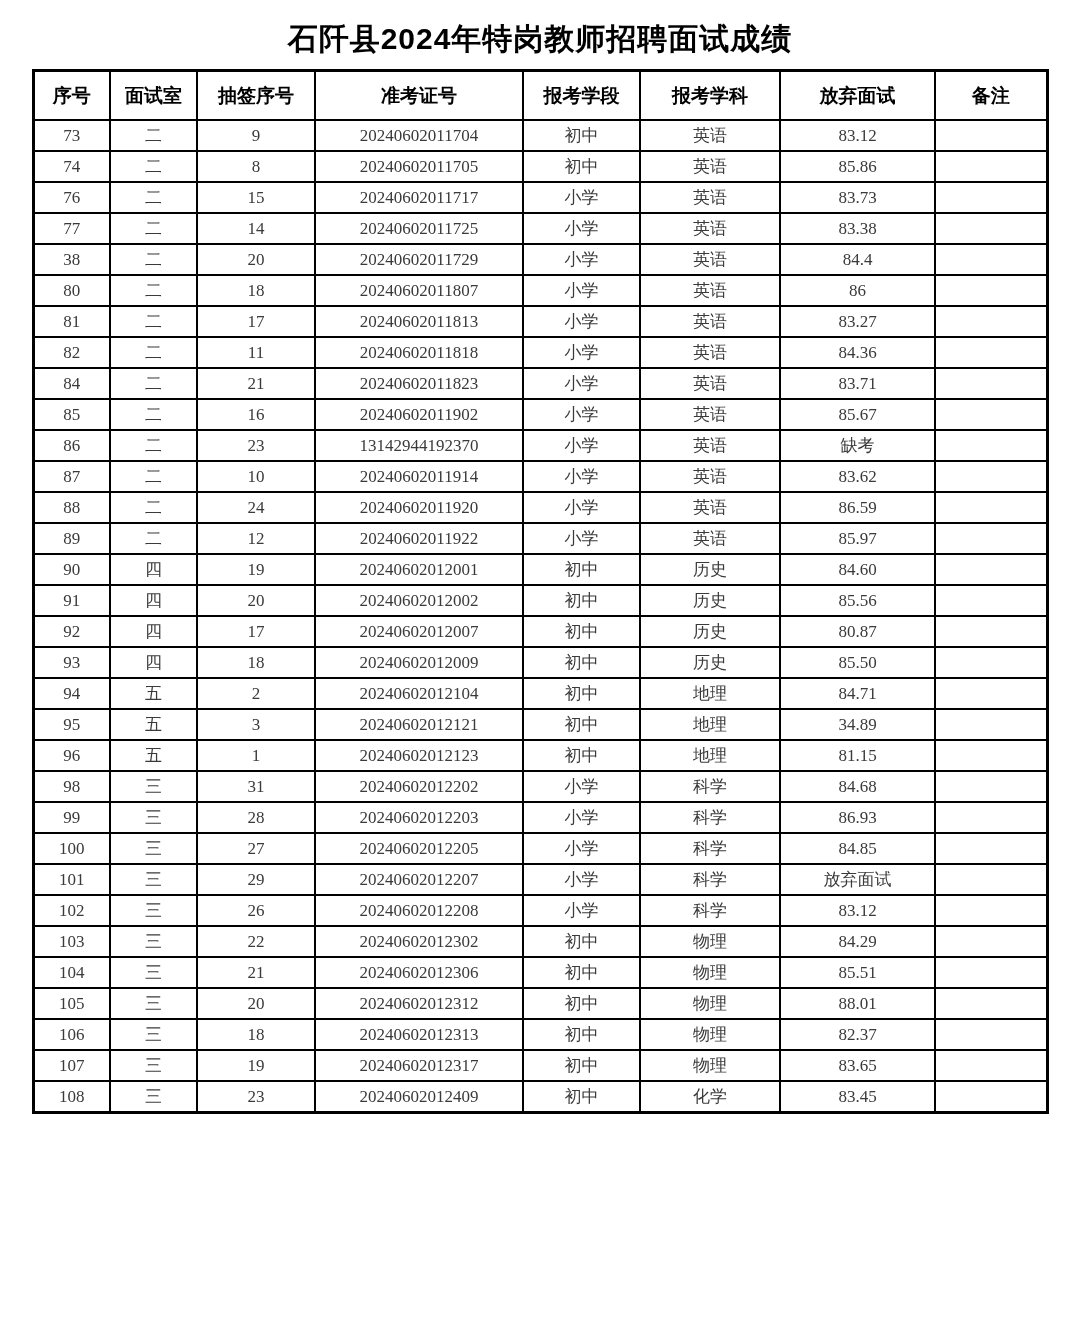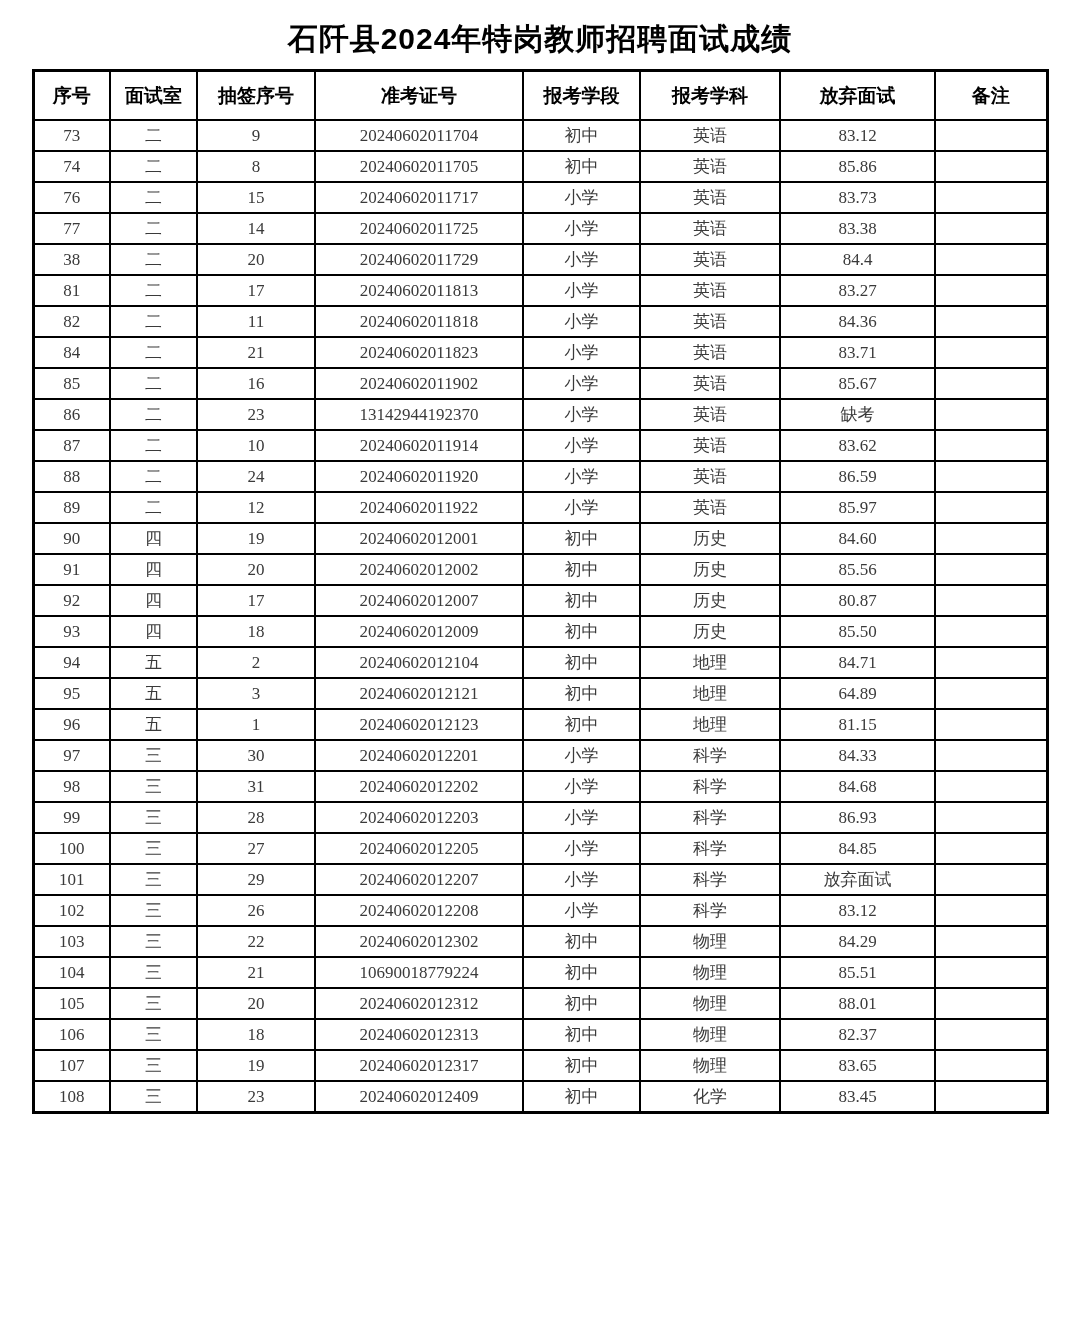--- a/index.html
+++ b/index.html
@@ -132,20 +132,30 @@
           <td>38</td>
           <td>二</td>
           <td>20</td>
           <td>20240602011729</td>
           <td>小学</td>
           <td>英语</td>
           <td>84.4</td>
           <td></td>
         </tr>
         <tr>
+          <td>80</td>
+          <td>二</td>
+          <td>18</td>
+          <td>20240602011807</td>
+          <td>小学</td>
+          <td>英语</td>
+          <td>86</td>
+          <td></td>
+        </tr>
+        <tr>
           <td>81</td>
           <td>二</td>
           <td>17</td>
           <td>20240602011813</td>
           <td>小学</td>
           <td>英语</td>
           <td>83.27</td>
           <td></td>
         </tr>
         <tr>
@@ -268,44 +278,34 @@
           <td>84.71</td>
           <td></td>
         </tr>
         <tr>
           <td>95</td>
           <td>五</td>
           <td>3</td>
           <td>20240602012121</td>
           <td>初中</td>
           <td>地理</td>
-          <td>64.89</td>
+          <td>34.89</td>
           <td></td>
         </tr>
         <tr>
           <td>96</td>
           <td>五</td>
           <td>1</td>
           <td>20240602012123</td>
           <td>初中</td>
           <td>地理</td>
           <td>81.15</td>
           <td></td>
         </tr>
         <tr>
-          <td>97</td>
-          <td>三</td>
-          <td>30</td>
-          <td>20240602012201</td>
-          <td>小学</td>
-          <td>科学</td>
-          <td>84.33</td>
-          <td></td>
-        </tr>
-        <tr>
           <td>98</td>
           <td>三</td>
           <td>31</td>
           <td>20240602012202</td>
           <td>小学</td>
           <td>科学</td>
           <td>84.68</td>
           <td></td>
         </tr>
         <tr>
@@ -355,21 +355,21 @@
           <td>20240602012302</td>
           <td>初中</td>
           <td>物理</td>
           <td>84.29</td>
           <td></td>
         </tr>
         <tr>
           <td>104</td>
           <td>三</td>
           <td>21</td>
-          <td>10690018779224</td>
+          <td>20240602012306</td>
           <td>初中</td>
           <td>物理</td>
           <td>85.51</td>
           <td></td>
         </tr>
         <tr>
           <td>105</td>
           <td>三</td>
           <td>20</td>
           <td>20240602012312</td>

